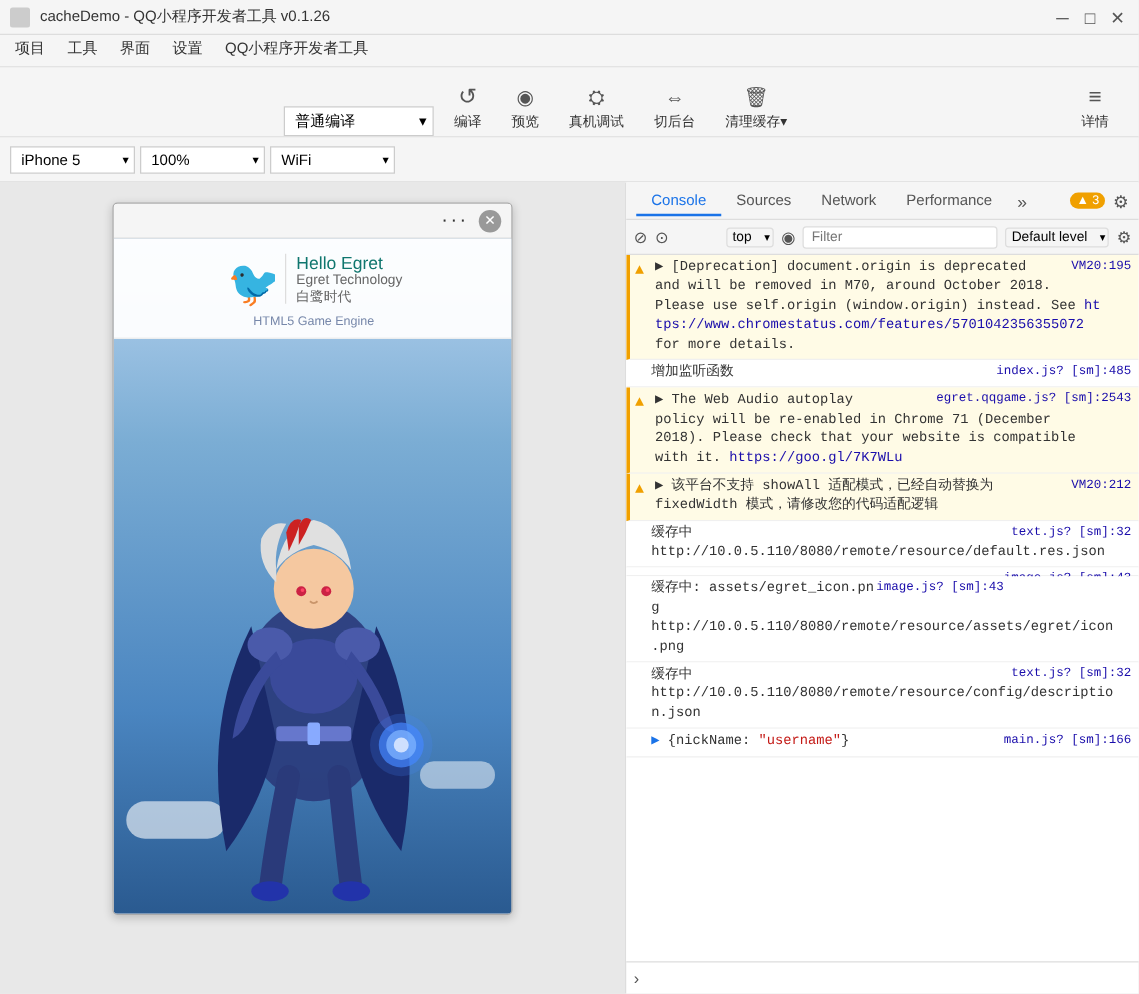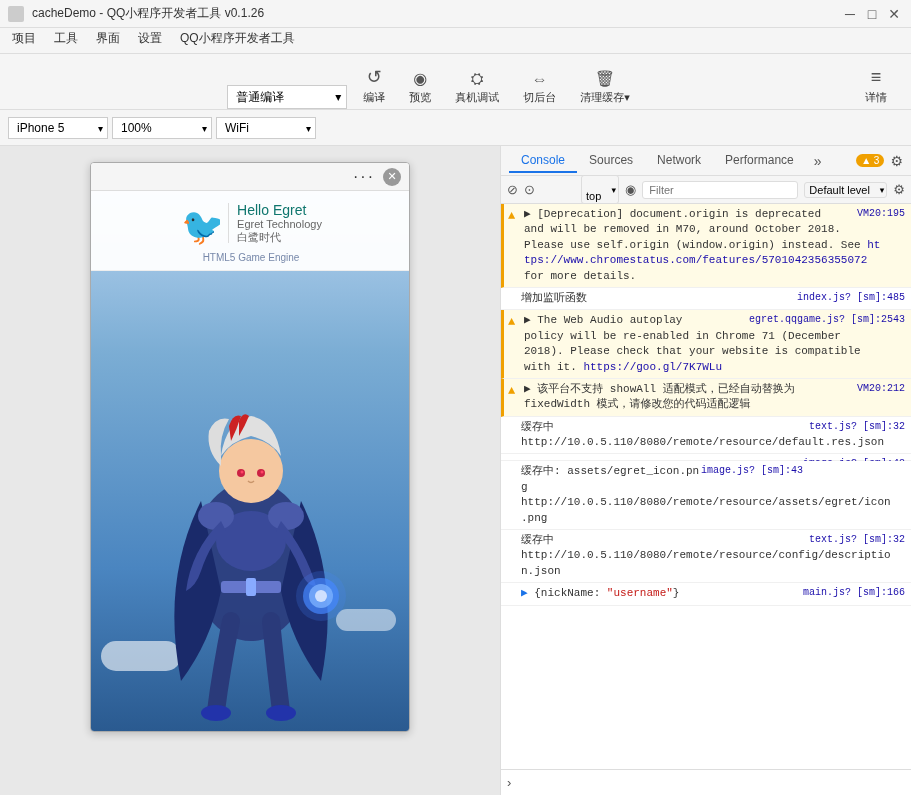--- a/index.html
+++ b/index.html
@@ -321,21 +321,21 @@
       height: 22px;
       display: flex;
       align-items: center;
       justify-content: center;
       border-radius: 2px;
     }
     .console-filter-select {
       background: #f5f5f5;
       border: 1px solid #ddd;
       border-radius: 3px;
-      padding: 14px 16px 1px 4px;
+      padding: 1px 16px 1px 4px;
       font-size: 11px;
       cursor: pointer;
       appearance: none;
       margin-left: 40px;
     }
     .console-filter-wrap { position: relative; display: inline-block; }
     .console-filter-wrap::after {
       content: '▾';
       position: absolute;
       right: 3px;

